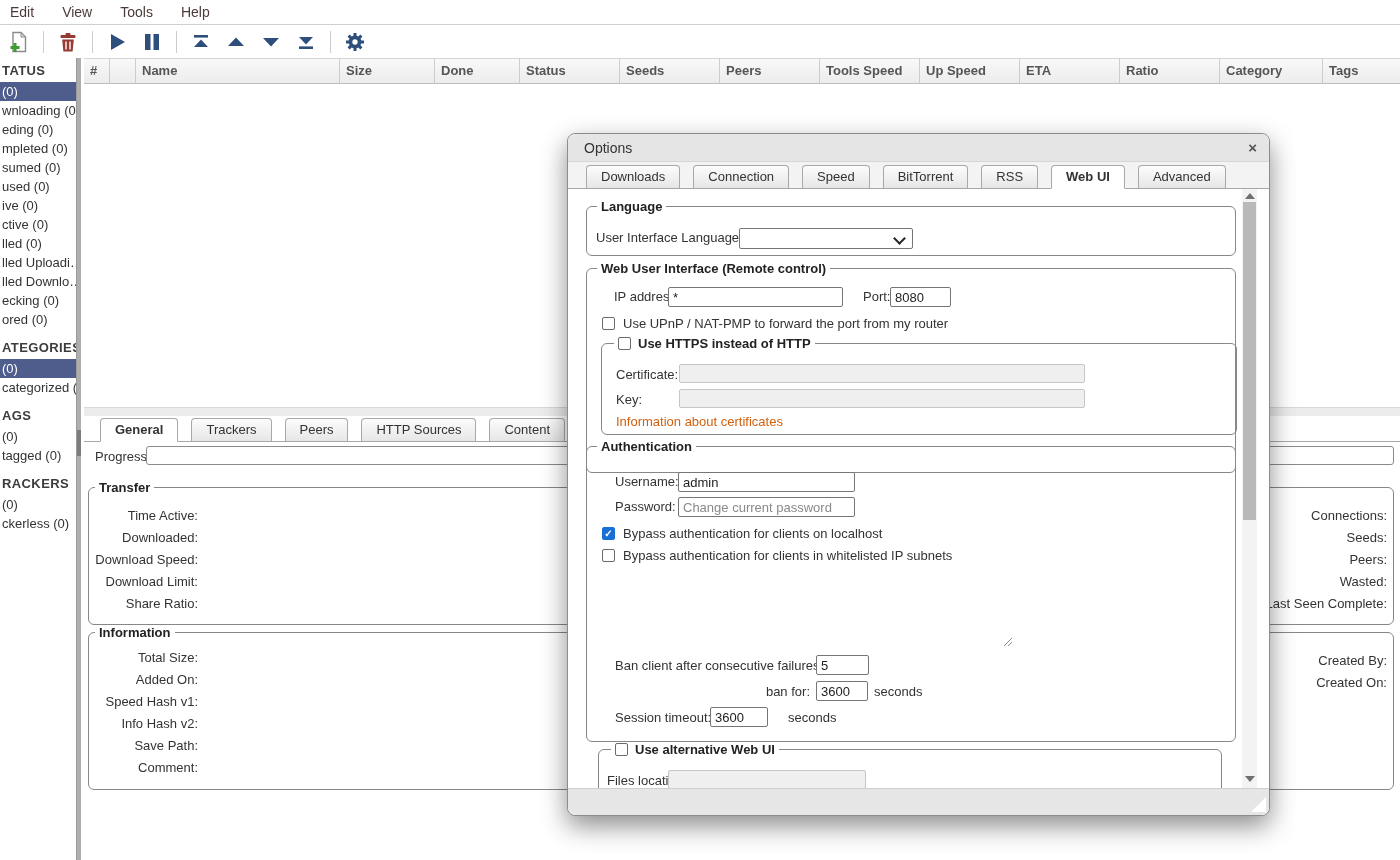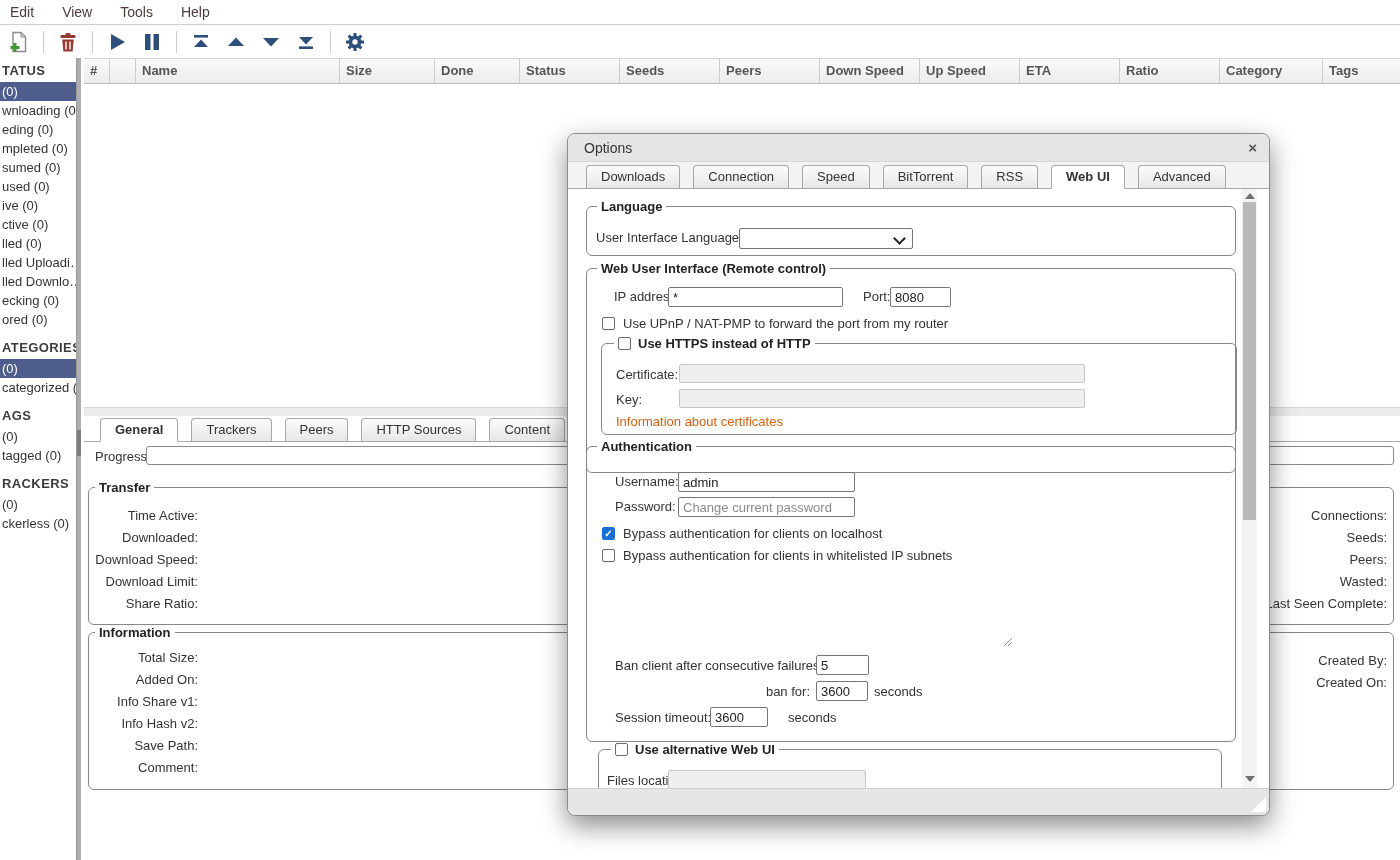--- a/index.html
+++ b/index.html
@@ -146,21 +146,21 @@
 
   <div class="thead">
     <div class="th" style="width:26px">#</div>
     <div class="th" style="width:26px"></div>
     <div class="th" style="width:204px">Name</div>
     <div class="th" style="width:95px">Size</div>
     <div class="th" style="width:85px">Done</div>
     <div class="th" style="width:100px">Status</div>
     <div class="th" style="width:100px">Seeds</div>
     <div class="th" style="width:100px">Peers</div>
-    <div class="th" style="width:100px">Down Speed</div>
+    <div class="th" style="width:100px">Tools Speed</div>
     <div class="th" style="width:100px">Up Speed</div>
     <div class="th" style="width:100px">ETA</div>
     <div class="th" style="width:100px">Ratio</div>
     <div class="th" style="width:103px">Category</div>
     <div class="th" style="width:77px;border-right:none">Tags</div>
   </div>
 
   <div class="tbody"></div>
 
   <div class="sidebar">
@@ -215,21 +215,21 @@
       <div class="lbl r" style="right:6px;top:41px;width:160px">Seeds:</div>
       <div class="lbl r" style="right:6px;top:63px;width:160px">Peers:</div>
       <div class="lbl r" style="right:6px;top:85px;width:160px">Wasted:</div>
       <div class="lbl r" style="right:6px;top:107px;width:160px">Last Seen Complete:</div>
     </div>
 
     <div class="fs" style="left:4px;top:216px;width:1306px;height:158px">
       <span class="lg" style="left:6px">Information</span>
       <div class="lbl r" style="left:4px;top:16px;width:105px">Total Size:</div>
       <div class="lbl r" style="left:4px;top:38px;width:105px">Added On:</div>
-      <div class="lbl r" style="left:4px;top:60px;width:105px">Info Share v1:</div>
+      <div class="lbl r" style="left:4px;top:60px;width:105px">Speed Hash v1:</div>
       <div class="lbl r" style="left:4px;top:82px;width:105px">Info Hash v2:</div>
       <div class="lbl r" style="left:4px;top:104px;width:105px">Save Path:</div>
       <div class="lbl r" style="left:4px;top:126px;width:105px">Comment:</div>
       <div class="lbl r" style="right:6px;top:19px;width:160px">Created By:</div>
       <div class="lbl r" style="right:6px;top:41px;width:160px">Created On:</div>
     </div>
   </div>
 
   <div class="dialog">
     <div class="dtitle">

